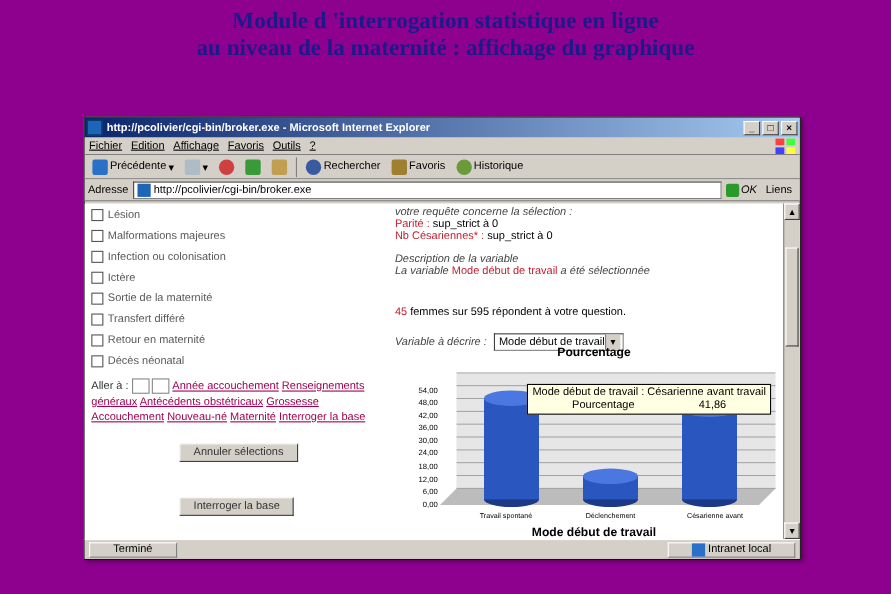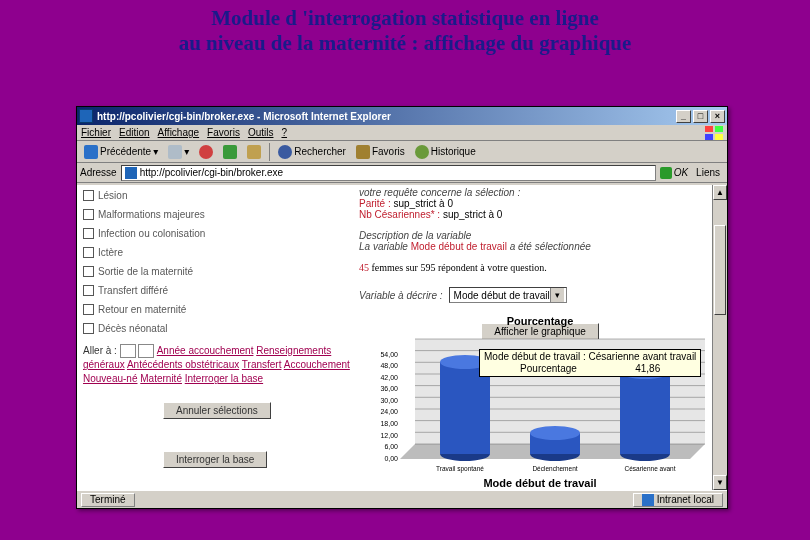--- a/index.html
+++ b/index.html
@@ -145,21 +145,21 @@
     position:absolute; background:#ffffe1; border:1px solid #000;
     font-size:10px; padding:1px 4px; line-height:12px;
     left:120px; top:34px; z-index:5; white-space:nowrap;
   }
   .statusbar {
     position:absolute; left:0; right:0; bottom:0; height:18px;
     background:#d4d0c8; border-top:1px solid #fff;
     display:flex; align-items:center; font-size:10px; padding:0 4px;
   }
   .status-cell { border:1px solid #808080; border-top-color:#fff; border-left-color:#fff;
-    height:14px; padding:0 8px; display:flex; align-items:center; gap:3px;}
+    height:14px; padding:0 21px; display:flex; align-items:center; gap:3px;}
   .status-spacer{flex:1;}
   .net-ico{width:12px;height:12px;background:#2a70c8;display:inline-block;}
   .scrollbar-v {
     position:absolute; right:0; top:78px; bottom:18px; width:15px;
     background:#d4d0c8; border-left:1px solid #808080;
   }
   .sb-btn{height:15px;background:#d4d0c8;border:1px solid #fff;border-right-color:#404040;border-bottom-color:#404040;text-align:center;font-size:8px;line-height:13px;}
   .sb-thumb{position:absolute;left:1px;right:1px;top:40px;height:90px;background:#d4d0c8;border:1px solid #fff;border-right-color:#404040;border-bottom-color:#404040;}
 </style>
 </head>
@@ -274,21 +274,21 @@
           <span class="lab">Décès néonatal</span>
         </div>
 
       <div class="nav-links">
         <span>Aller à :</span>
         <span class="tiny-in"></span>
         <span class="tiny-in"></span>
         <a>Année accouchement</a>
         <a>Renseignements généraux</a>
         <a>Antécédents obstétricaux</a>
-        <a>Transfert</a>
+        <a>Grossesse</a>
         <a>Accouchement</a>
         <a>Nouveau-né</a>
         <a>Maternité</a>
         <a>Interroger la base</a>
       </div>
 
       <div class="btn-col">
         <div class="btn3d">Annuler sélections</div><br>
         <div class="btn3d">Interroger la base</div>
       </div>
@@ -301,21 +301,21 @@
 
       <div class="desc-block">
         <div>Description de la variable</div>
         <div>
           <span>La variable</span>
           <span class="highlight-red">Mode début de travail</span>
           <span>a été sélectionnée</span>
         </div>
       </div>
 
-      <div style="margin-top:10px;font-family:Liberation Serif, serif;">
+      <div style="margin-top:26px;">
         <span class="highlight-red">45</span>
         <span> femmes sur 595 répondent à votre question.</span>
       </div>
 
       <div class="variable-row">
         <span class="req-text">Variable à décrire :</span>
         <span class="select-box">
             <span>Mode début de travail</span>
           </span>
       </div>

